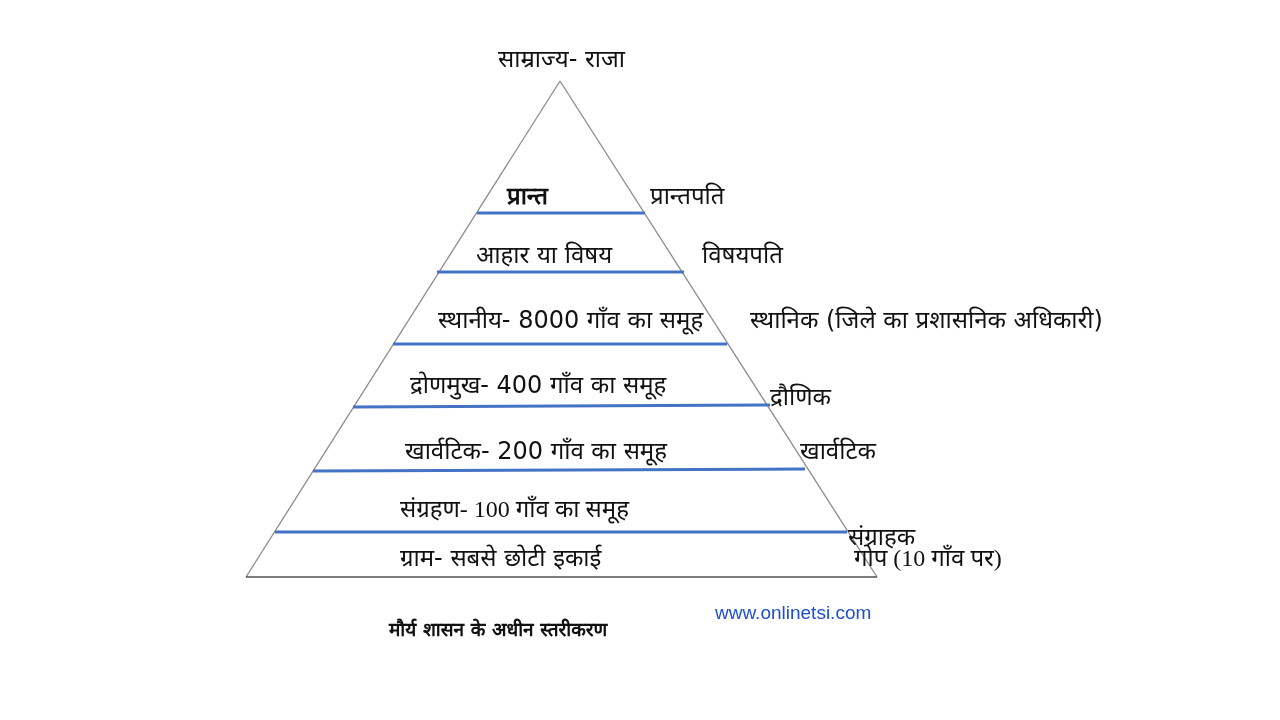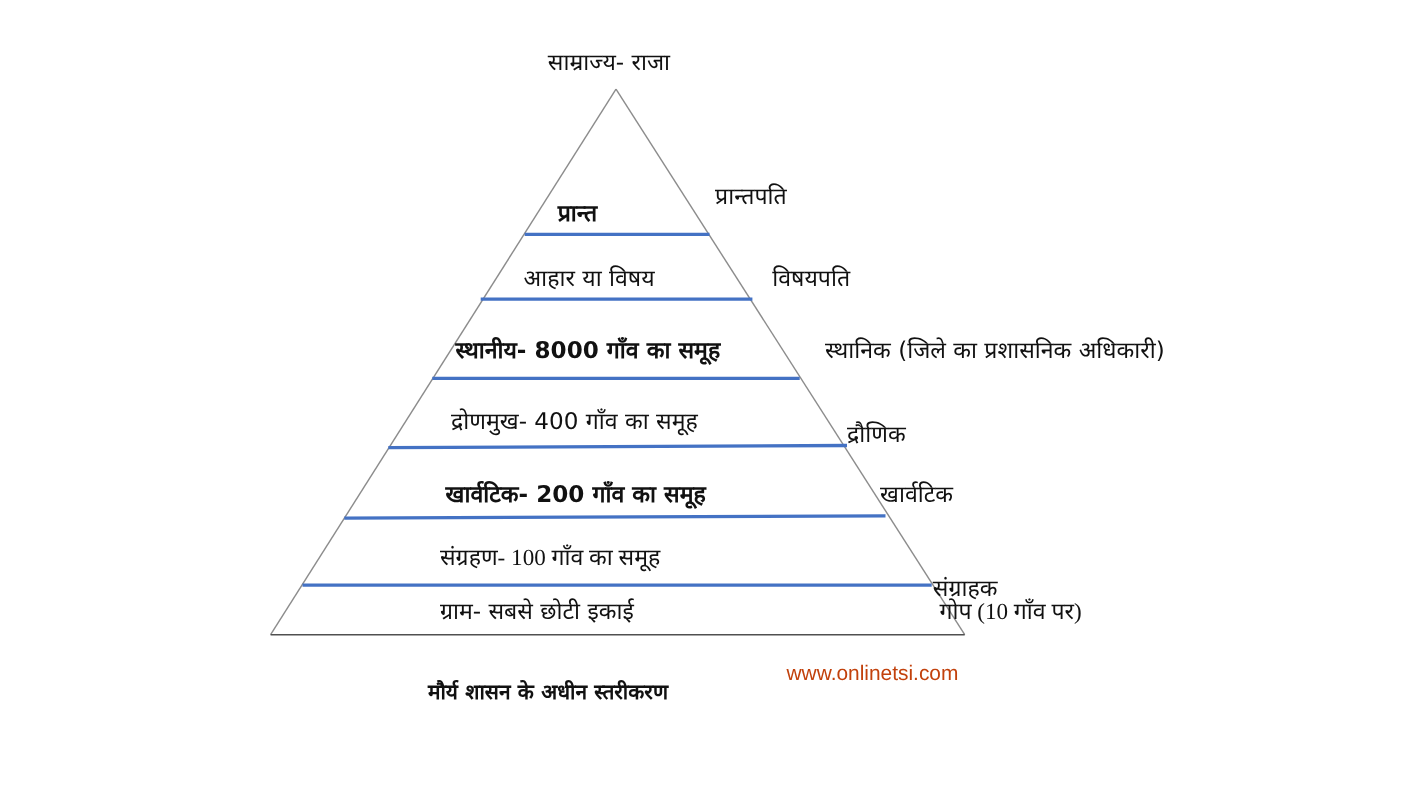--- a/index.html
+++ b/index.html
@@ -1,52 +1,52 @@
 <!DOCTYPE html>
 <html><head>
 <meta charset="utf-8">
 <style>
   html, body { margin:0; padding:0; background:#ffffff; }
   body { width:1280px; height:720px; position:relative; overflow:hidden;
          font-family:"DejaVu Sans","Liberation Sans",sans-serif; color:#111; }
   svg.pyr { position:absolute; left:0; top:0; }
-  .lbl { position:absolute; font-size:21px; white-space:nowrap; line-height:1; }
+  .lbl { position:absolute; font-size:24px; white-space:nowrap; line-height:1; }
   .title { font-weight:bold; font-size:19px; }
-  .url { color:#c2410c; font-family:"Liberation Sans",sans-serif; font-size:19px; }
+  .url { color:#1d4ed8; font-family:"Liberation Sans",sans-serif; font-size:19px; }
 </style>
 </head>
 <body>
 
 <svg class="pyr" width="1280" height="720">
   <line x1="560" y1="81" x2="246" y2="577" stroke="#8c8c8c" stroke-width="1.3"></line>
   <line x1="560" y1="81" x2="877" y2="577" stroke="#8c8c8c" stroke-width="1.3"></line>
   <line x1="246" y1="577" x2="877" y2="577" stroke="#505050" stroke-width="1.3"></line>
   <line x1="477" y1="213" x2="645" y2="213" stroke="#4472c4" stroke-width="3"></line>
   <line x1="437" y1="272" x2="684" y2="272" stroke="#4472c4" stroke-width="3"></line>
   <line x1="393" y1="344" x2="727" y2="344" stroke="#4472c4" stroke-width="3"></line>
   <line x1="353" y1="407" x2="770" y2="405" stroke="#4472c4" stroke-width="3"></line>
   <line x1="313" y1="471" x2="805" y2="469" stroke="#4472c4" stroke-width="3"></line>
   <line x1="275" y1="532" x2="847" y2="532" stroke="#4472c4" stroke-width="3"></line>
 </svg>
 
 <div class="lbl" style="left:498px; top:47px;">साम्राज्य- राजा</div>
 
 <div class="lbl" style="left:507px; top:184px;font-weight:bold;">प्रान्त</div>
-<div class="lbl" style="left:650px; top:168px;">प्रान्तपति</div>
+<div class="lbl" style="left:650px; top:184px;">प्रान्तपति</div>
 
 <div class="lbl" style="left:476px; top:243px;">आहार या विषय</div>
 <div class="lbl" style="left:702px; top:243px;">विषयपति</div>
 
-<div class="lbl" style="left:414px; top:308px;font-weight:bold;">स्थानीय- 8000 गाँव का समूह</div>
+<div class="lbl" style="left:438px; top:308px;">स्थानीय- 8000 गाँव का समूह</div>
 <div class="lbl" style="left:750px; top:308px;">स्थानिक (जिले का प्रशासनिक अधिकारी)</div>
 
 <div class="lbl" style="left:410px; top:373px;">द्रोणमुख- 400 गाँव का समूह</div>
 <div class="lbl" style="left:770px; top:385px;">द्रौणिक</div>
 
-<div class="lbl" style="left:405px; top:439px;font-weight:bold;">खार्वटिक- 200 गाँव का समूह</div>
+<div class="lbl" style="left:405px; top:439px;">खार्वटिक- 200 गाँव का समूह</div>
 <div class="lbl" style="left:800px; top:439px;">खार्वटिक</div>
 
 <div class="lbl" style="left:400px; top:497px;font-family:Liberation Serif, serif;">संग्रहण- 100 गाँव का समूह</div>
 <div class="lbl" style="left:848px; top:525px;">संग्राहक</div>
 
 <div class="lbl" style="left:400px; top:546px;">ग्राम- सबसे छोटी इकाई</div>
 <div class="lbl" style="left:854px; top:546px;font-family:Liberation Serif, serif;">गोप (10 गाँव पर)</div>
 
 <div class="lbl title" style="left:346px; top:620px;margin-left:43px;">मौर्य शासन के अधीन स्तरीकरण</div>
 <div class="lbl url" style="left:715px; top:603px;">www.onlinetsi.com</div>

